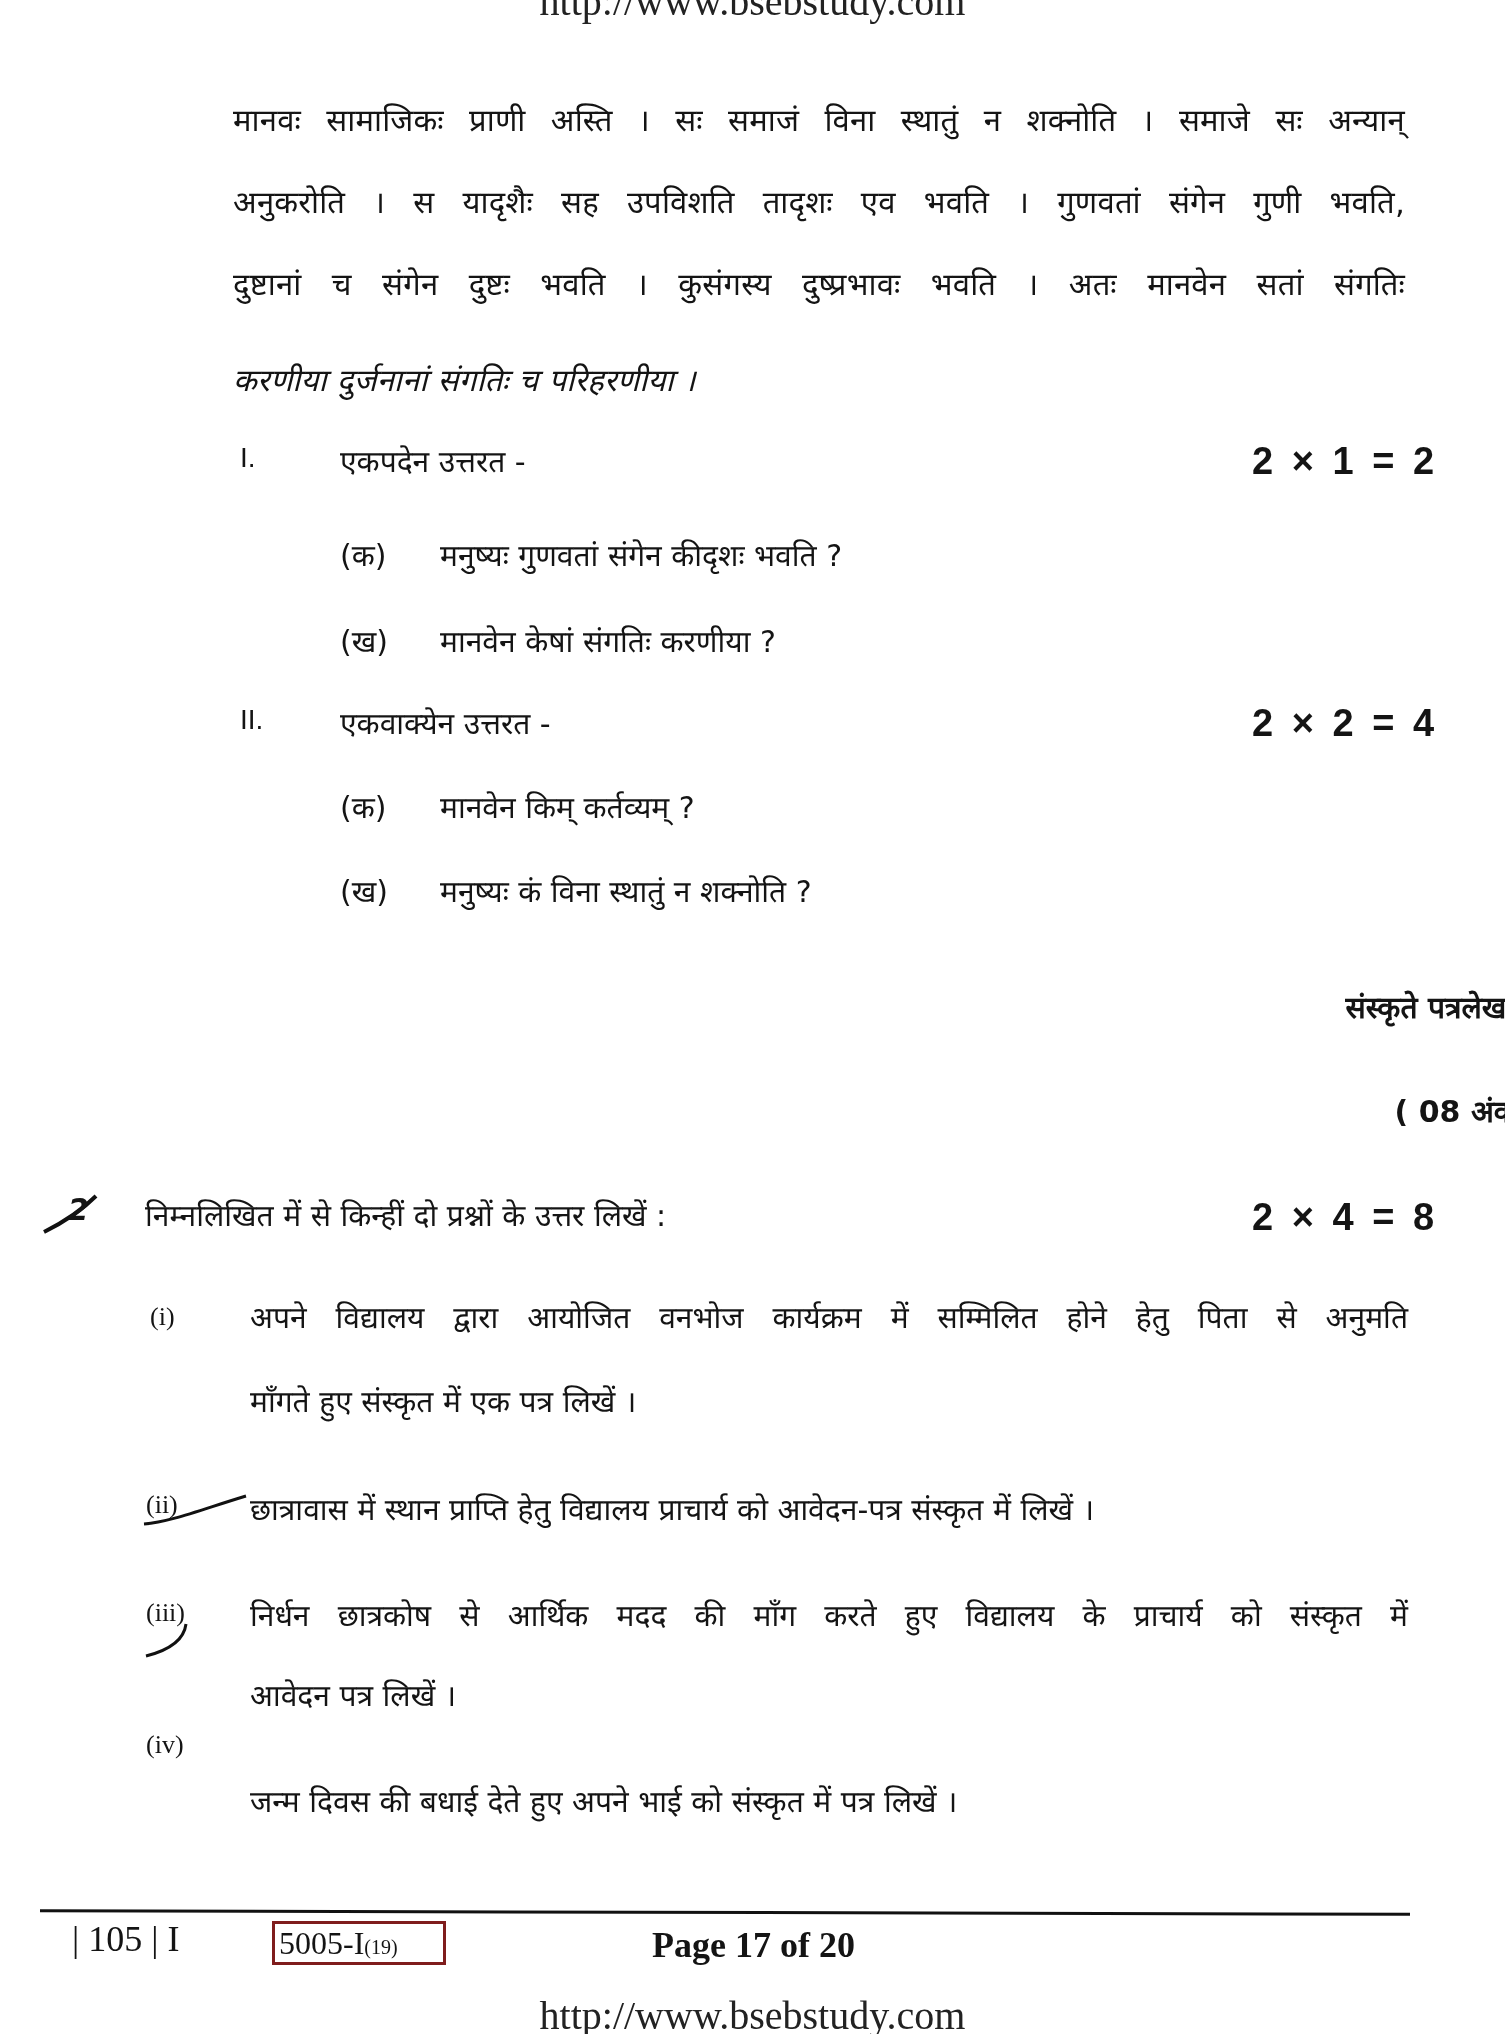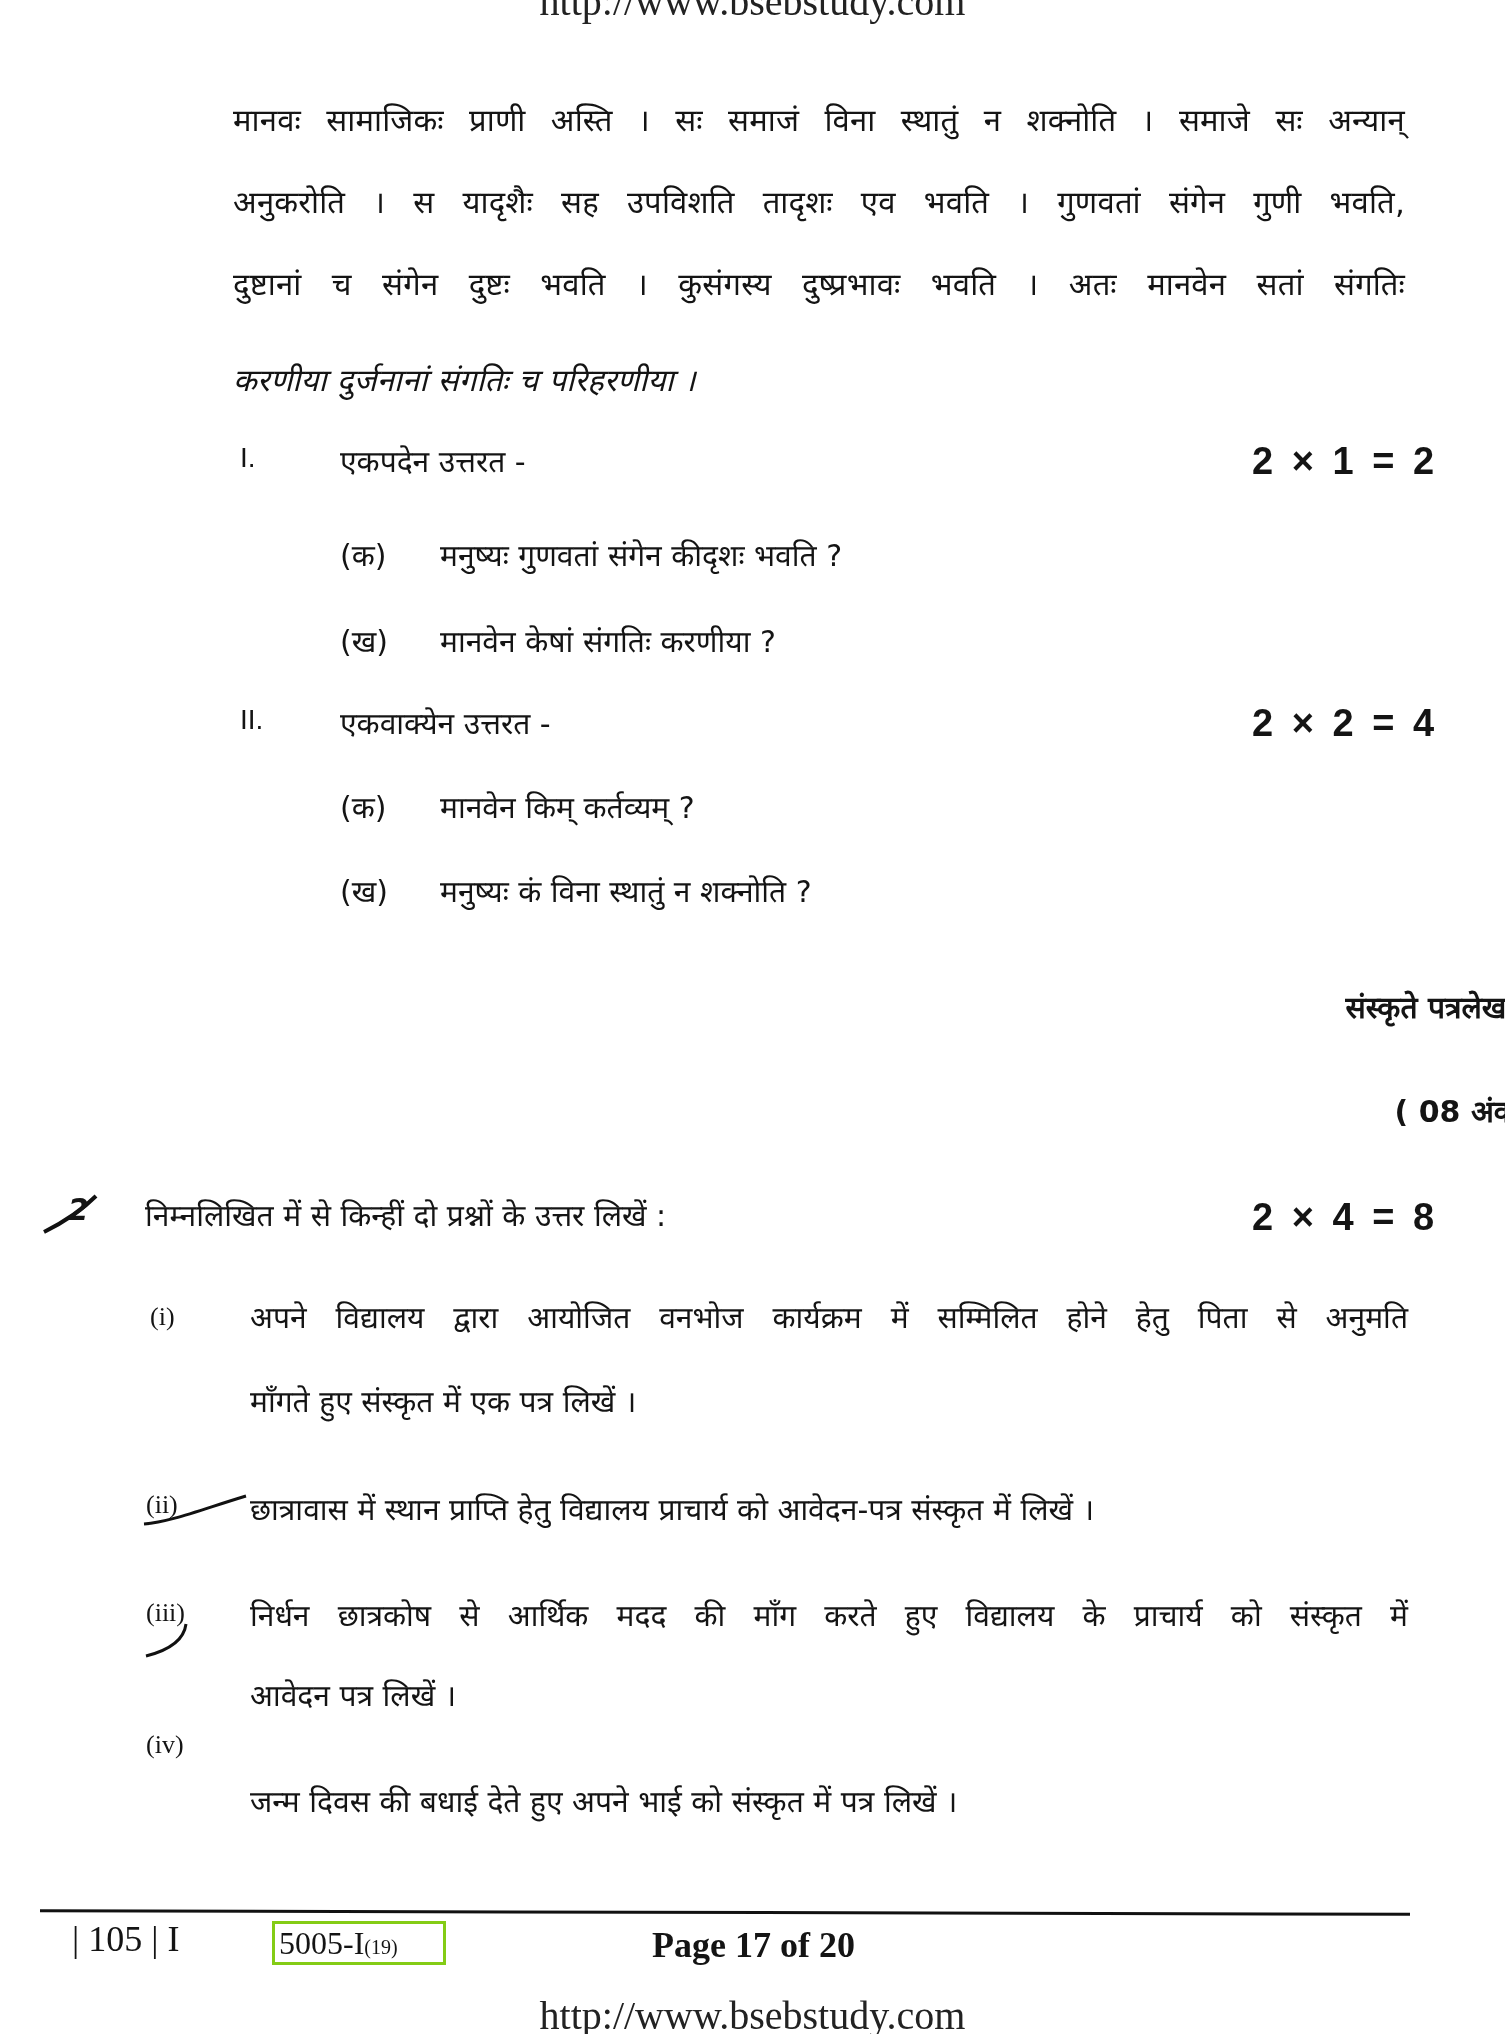--- a/index.html
+++ b/index.html
@@ -20,21 +20,21 @@
   .para.last { text-align:left; text-align-last:left; }
   .q { font-size:30px; }
   .marks { font-family:"Liberation Sans", sans-serif; font-weight:bold; font-size:38px; letter-spacing:4px; }
   .title { font-size:30px; font-weight:bold; left:0; width:1505px; text-align:right;padding-left:36px; }
   .roman { font-family:"Liberation Sans", sans-serif; font-size:28px; }
   .small-num { font-family:"Liberation Serif", serif; font-size:26px; }
   .rule { position:absolute; left:40px; width:1370px; height:3px; background:#111; top:1911px; transform:rotate(0.15deg); }
   .footer-left { font-family:"Liberation Serif", serif; font-size:36px; }
   .code-box {
     position:absolute; left:272px; top:1921px; width:174px; height:44px;
-    border:3px solid #84cc16; box-sizing:border-box;
+    border:3px solid #7f1d1d; box-sizing:border-box;
     font-family:"Liberation Serif", serif; font-size:32px; line-height:38px; padding-left:4px;
   }
   .code-box .sub { font-size:20px; }
   .page-no { font-family:"Liberation Serif", serif; font-weight:bold; font-size:36px; }
   .tick { position:absolute; }
 </style>
 </head>
 <body>
 
 <div class="abs url" style="top:-22px;">http://www.bsebstudy.com</div>

